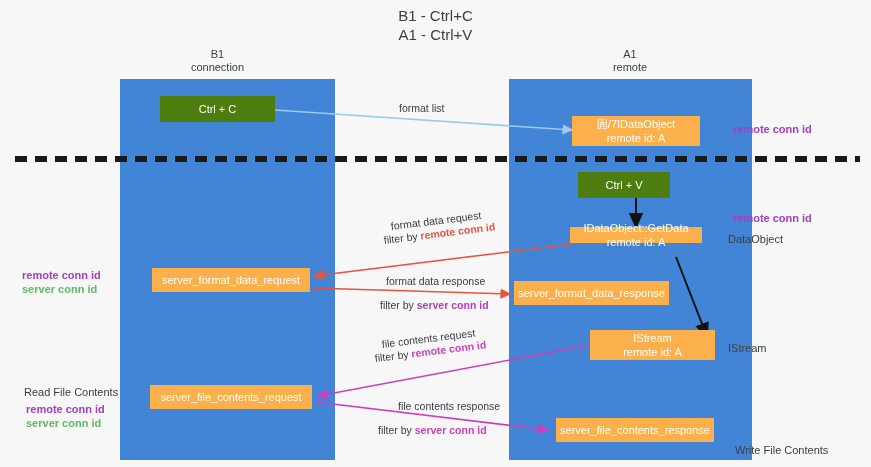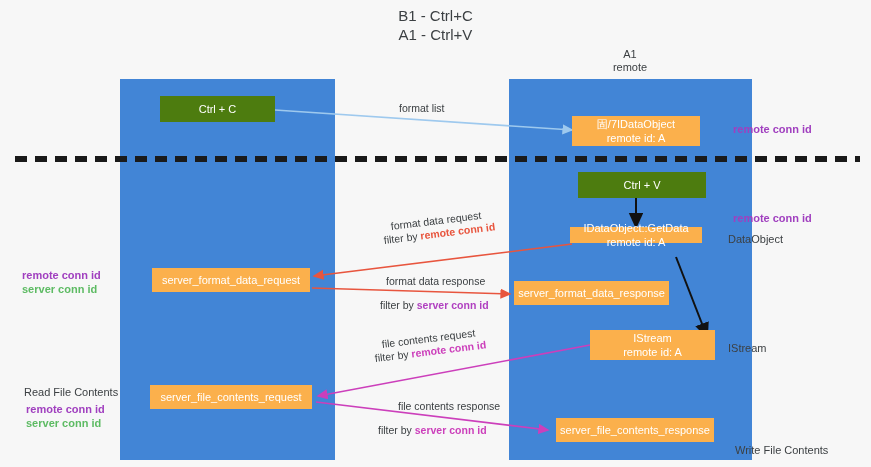--- a/index.html
+++ b/index.html
@@ -72,20 +72,22 @@
             pointer-events:none;}
 </style>
 </head>
 <body>
 
 <div id="stage">
 
   <div class="title">B1 - Ctrl+C
 A1 - Ctrl+V</div>
 
+  <div class="colhead b1">B1
+connection</div>
   <div class="colhead a1">A1
 remote</div>
 
   <div class="lane b1"></div>
   <div class="lane a1"></div>
 
   <svg class="wires" viewBox="0 0 871 467">
     <defs>
       <marker id="ah-blue" markerWidth="7" markerHeight="7" refX="6" refY="3.2" orient="auto">
         <path d="M0,0 L7,3.2 L0,6.4 z" fill="#9ec9ee"></path>
@@ -116,21 +118,21 @@
     <path d="M316,402 L548,430" stroke="#cc3fbb" stroke-width="1.6" fill="none" marker-end="url(#ah-mag)"></path>
   </svg>
 
   <div class="divider"></div>
 
   <div class="box green" style="left:160px;top:96px;width:115px;height:26px;">Ctrl + C</div>
 
   <div class="box orange" style="left:572px;top:116px;width:128px;height:30px;">固/7IDataObject
 remote id: A</div>
 
-  <div class="box green" style="left:578px;top:172px;width:128px;height:26px;">Ctrl + V</div>
+  <div class="box green" style="left:578px;top:172px;width:92px;height:26px;">Ctrl + V</div>
 
   <div class="box orange" style="left:570px;top:227px;width:132px;height:16px;">IDataObject::GetData
 remote id: A</div>
 
   <div class="box orange" style="left:152px;top:268px;width:158px;height:24px;">server_format_data_request</div>
 
   <div class="box orange" style="left:514px;top:281px;width:155px;height:24px;">server_format_data_response</div>
 
   <div class="box orange" style="left:590px;top:330px;width:125px;height:30px;">IStream
 remote id: A</div>

